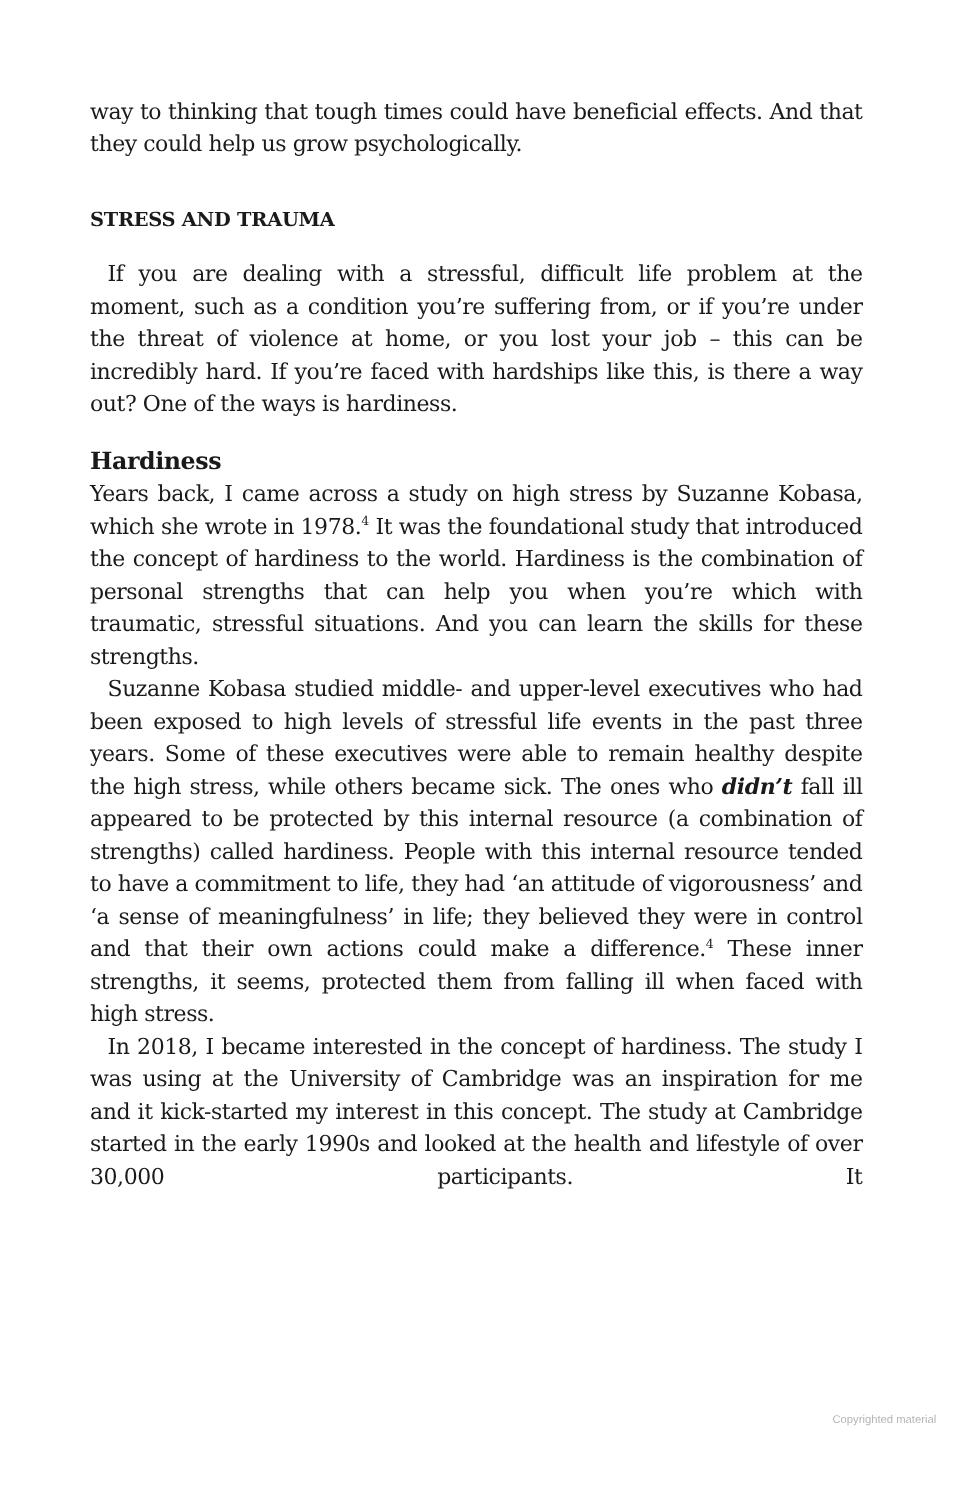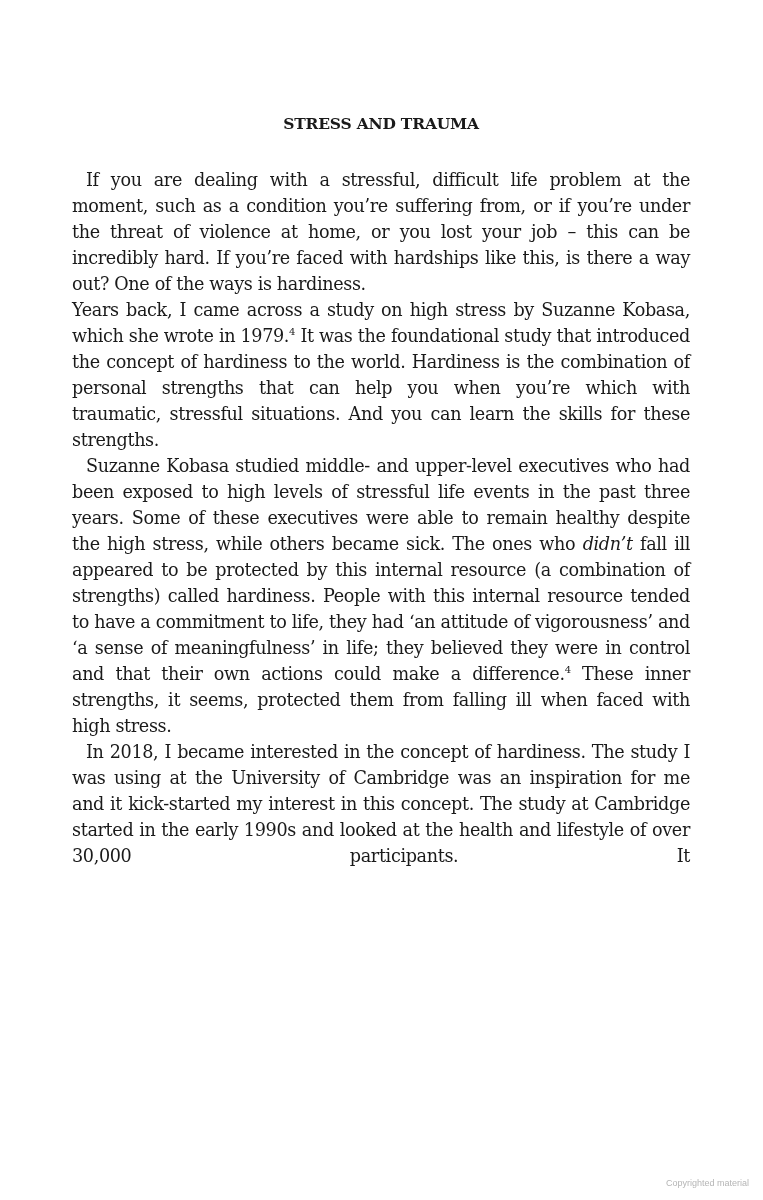--- a/index.html
+++ b/index.html
@@ -6,41 +6,43 @@
     body { width: 763px; height: 1200px; position: relative; overflow: hidden; }
     .page {
       position: absolute; left: 72px; top: 77px; width: 618px;
       font-family: "DejaVu Serif", "Liberation Serif", serif;
       font-size: 17.6px; line-height: 26px; color: #1a1a1a;
       letter-spacing: -0.35px;
     }
     p { margin: 0; text-align: justify; text-align-last: left; hyphens: none; }
     p.indent { text-indent: 14px; }
     .heading-center {
-      text-align: center; font-weight: bold; font-size: 15.5px;
-      margin: 34px 0 30px 0; letter-spacing: -0.2px;
+      font-weight: bold; font-size: 15.5px;
+      margin: 34px 0 18px 0; letter-spacing: -0.2px;
     }
     .subheading { font-weight: bold; font-size: 19px; margin-top: 18px; line-height: 28px; }
     sup { font-size: 10px; line-height: 0; vertical-align: 7px; }
-    em { font-style: italic; }
+    em { font-style: italic; font-weight: bold; }
     .footer-mark {
-      position: absolute; right: 14px; top: 1178px;
+      position: absolute; right: 14px; top: 1130px;
       font-family: "Liberation Sans", sans-serif; font-size: 9px; color: #b5b5b5;
     }
   </style>
 </head>
 <body>
 
 <div class="page">
+  <p>way to thinking that tough times could have beneficial effects. And that they could help us grow psychologically.</p>
 
   <div class="heading-center">STRESS AND TRAUMA</div>
 
   <p class="indent">If you are dealing with a stressful, difficult life problem at the moment, such as a condition you’re suffering from, or if you’re under the threat of violence at home, or you lost your job – this can be incredibly hard. If you’re faced with hardships like this, is there a way out? One of the ways is hardiness.</p>
 
+  <div class="subheading">Hardiness</div>
 
-  <p><span>Years back, I came across a study on high stress by Suzanne Kobasa, which she wrote in 1979.</span><sup>4</sup><span> It was the foundational study that introduced the concept of hardiness to the world. Hardiness is the combination of personal strengths that can help you when you’re which with traumatic, stressful situations. And you can learn the skills for these strengths.</span></p>
+  <p><span>Years back, I came across a study on high stress by Suzanne Kobasa, which she wrote in 1978.</span><sup>4</sup><span> It was the foundational study that introduced the concept of hardiness to the world. Hardiness is the combination of personal strengths that can help you when you’re which with traumatic, stressful situations. And you can learn the skills for these strengths.</span></p>
 
   <p class="indent"><span>Suzanne Kobasa studied middle- and upper-level executives who had been exposed to high levels of stressful life events in the past three years. Some of these executives were able to remain healthy despite the high stress, while others became sick. The ones who </span><em>didn’t</em><span> fall ill appeared to be protected by this internal resource (a combination of strengths) called hardiness. People with this internal resource tended to have a commitment to life, they had ‘an attitude of vigorousness’ and ‘a sense of meaningfulness’ in life; they believed they were in control and that their own actions could make a difference.</span><sup>4</sup><span> These inner strengths, it seems, protected them from falling ill when faced with high stress.</span></p>
 
   <p class="indent" style="text-align-last: justify;">In 2018, I became interested in the concept of hardiness. The study I was using at the University of Cambridge was an inspiration for me and it kick-started my interest in this concept. The study at Cambridge started in the early 1990s and looked at the health and lifestyle of over 30,000 participants. It</p>
 </div>
 
 <div class="footer-mark">Copyrighted material</div>
 
 </body></html>

